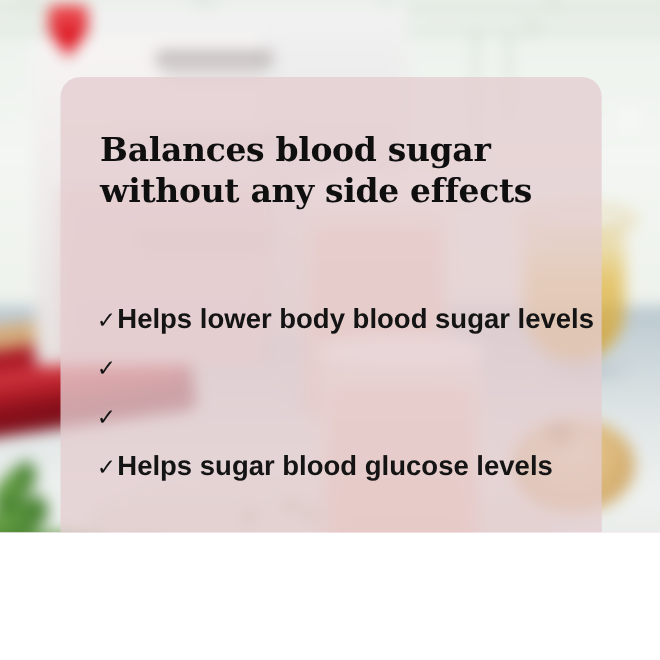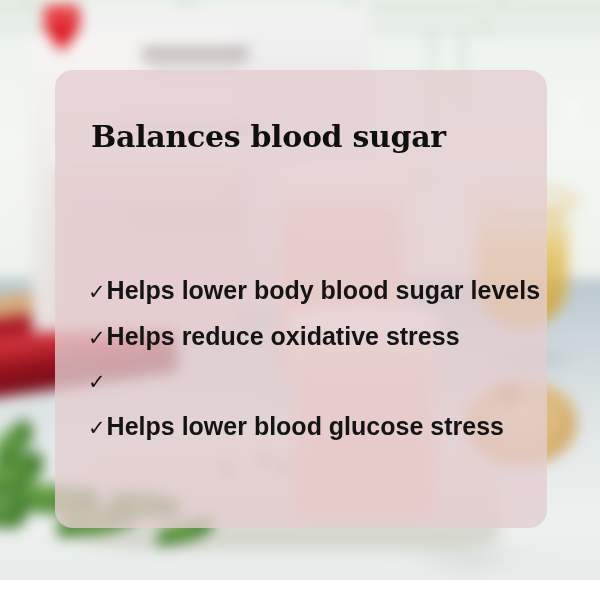--- a/index.html
+++ b/index.html
@@ -8,21 +8,21 @@
     padding: 0;
     background: #ffffff;
   }
   body {
     font-family: "Liberation Sans", sans-serif;
   }
 
   #promo-card {
     position: relative;
     width: 600px;
-    height: 580px;
+    height: 484px;
     overflow: hidden;
     background: #f9a8d4;
   }
 
   
   .photo {
     position: absolute;
     inset: 0;
     overflow: hidden;
   }
@@ -371,34 +371,34 @@
       <div class="wood-lid"></div>
       <div class="wood-knob"></div>
 
     </div>
   </div>
 
   <div id="overlay-card">
 
     <h1 id="headline">
       <span class="hl-line">Balances blood sugar</span>
+      <span class="hl-line">without any side effects</span>
     </h1>
 
     <ul id="benefit-list">
       <li class="benefit-item">
         <span class="check-icon">✓</span>
         <span class="benefit-text">Helps lower body blood sugar levels</span>
       </li>
       <li class="benefit-item">
         <span class="check-icon">✓</span>
-        <span class="benefit-text">Helps reduce oxidative stress</span>
       </li>
       <li class="benefit-item">
         <span class="check-icon">✓</span>
       </li>
       <li class="benefit-item">
         <span class="check-icon">✓</span>
-        <span class="benefit-text">Helps lower blood glucose stress</span>
+        <span class="benefit-text">Helps sugar blood glucose levels</span>
       </li>
     </ul>
 
   </div>
 </div>
 
 </body></html>

